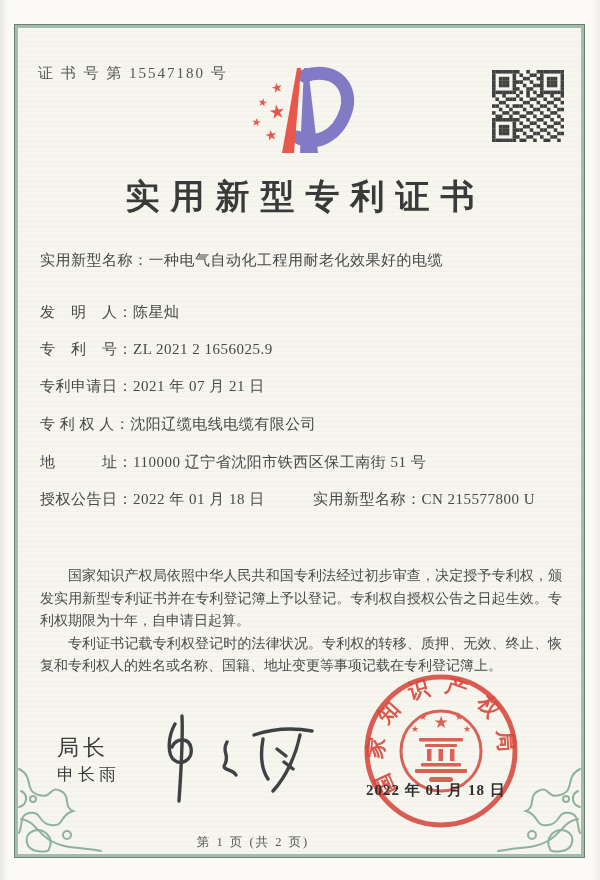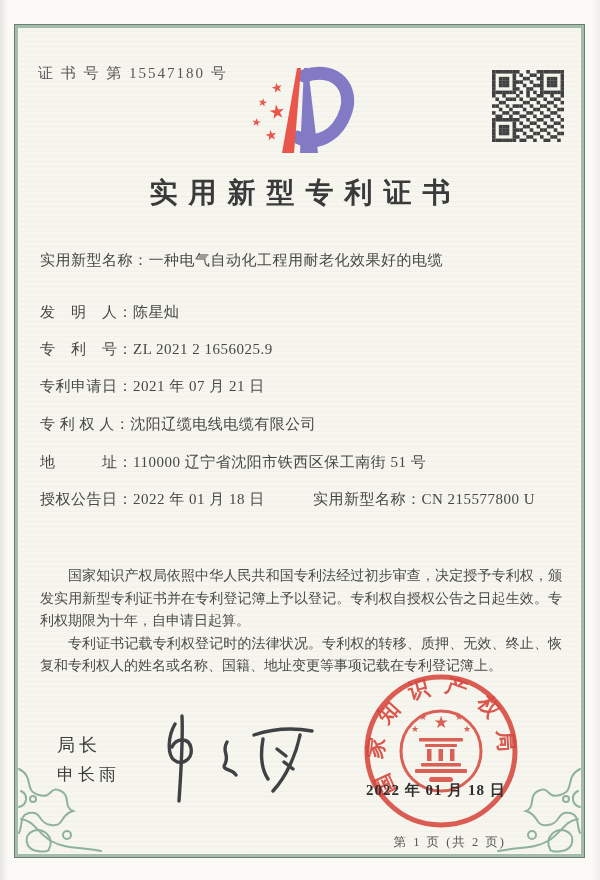--- a/index.html
+++ b/index.html
@@ -15,32 +15,32 @@
     position:absolute;left:14px;top:24px;width:569px;height:832px;
     background:#f6f5ee;
     background-image:repeating-linear-gradient(0deg,rgba(140,160,140,.05) 0 1px,transparent 1px 5px);
     border:1px solid #69806f;
     box-shadow:inset 0 0 0 3px #a4bcab, inset 0 0 0 5px #f6f5ee;
   }
   .cert-no{position:absolute;left:38px;top:64px;font-size:15px;letter-spacing:2px;color:#565656;}
   .logo{position:absolute;left:238px;top:56px;}
   .qr{position:absolute;left:492px;top:70px;}
   .title{position:absolute;left:0;top:174px;width:600px;margin:0;text-align:center;
-    font-size:28px;font-weight:bold;color:#3a3a3a;letter-spacing:11px;text-indent:11px;}
+    font-size:34px;font-weight:bold;color:#3a3a3a;letter-spacing:11px;text-indent:11px;}
   .frow{position:absolute;left:40px;width:530px;font-size:15px;color:#474747;letter-spacing:.5px;white-space:nowrap;}
   .r0{top:251px}.r1{top:303px}.r2{top:340px}.r3{top:377px}.r4{top:415px}.r5{top:453px}.r6{top:490px}
   .grant-no{margin-left:44px;}
   .paras{position:absolute;left:40px;top:521px;width:522px;color:#4a4a4a;margin-top:44px;}
   .paras p{margin:0;font-size:14px;line-height:22.5px;text-indent:2em;text-align:justify;}
-  .signoff-title{position:absolute;left:57px;top:733px;font-size:18px;letter-spacing:4px;color:#3d3d3d;}
+  .signoff-title{position:absolute;left:57px;top:733px;font-size:22px;letter-spacing:4px;color:#3d3d3d;}
   .signoff-name{position:absolute;left:57px;top:763px;font-size:17px;letter-spacing:4px;color:#3d3d3d;}
   .signature{position:absolute;left:135px;top:708px;}
   .seal{position:absolute;left:352px;top:662px;mix-blend-mode:multiply;}
   .seal-date{position:absolute;left:366px;top:781px;font-size:15px;font-weight:bold;color:#2f2f2f;letter-spacing:1px;white-space:nowrap;}
-  .footer-page{position:absolute;left:0;top:834px;width:506px;text-align:right;font-size:12.5px;color:#555;letter-spacing:2px;}
+  .footer-page{position:absolute;left:0;top:834px;width:506px;text-align:center;font-size:12.5px;color:#555;letter-spacing:2px;}
   .orn{position:absolute;}
   .orn-right{left:492px;top:765px;}
   .orn-left{left:15px;top:765px;transform:scaleX(-1);}
 </style>
 </head>
 <body>
 
 <div class="photo">
   <div class="frame"></div>
 

